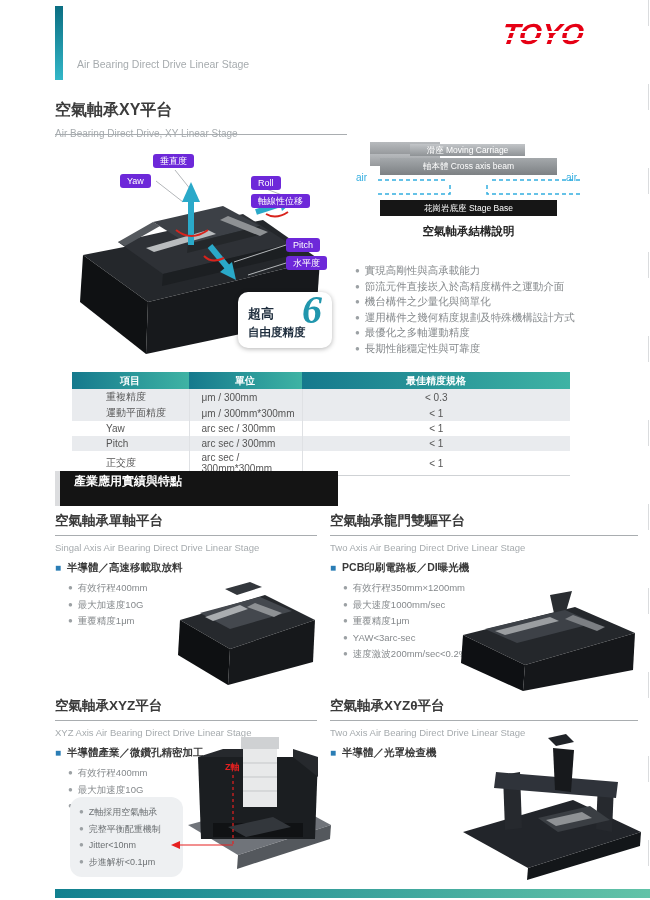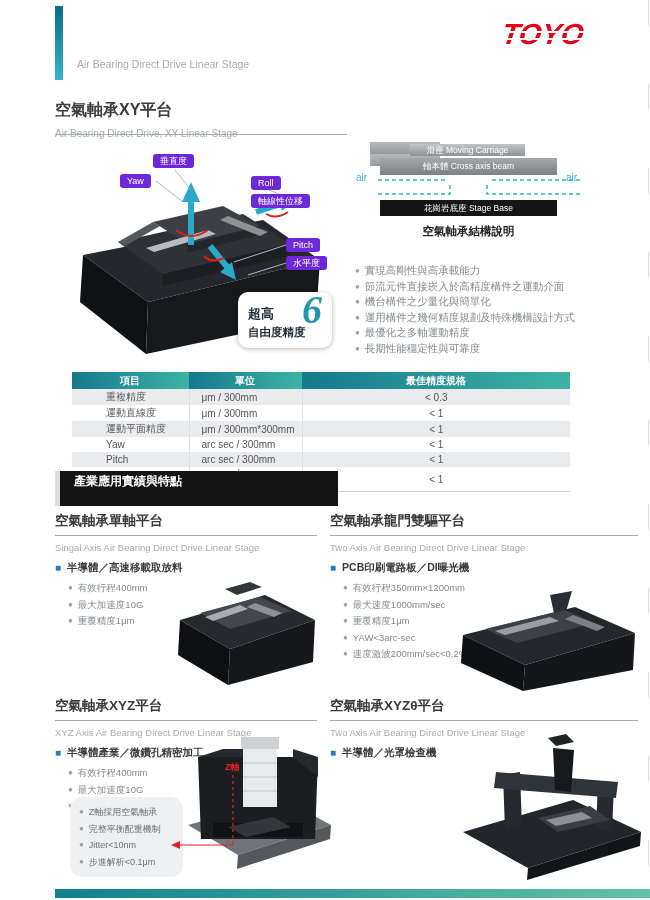--- a/index.html
+++ b/index.html
@@ -184,25 +184,20 @@
       <th class="c2">單位</th>
       <th class="c3">最佳精度規格</th>
     </tr>
       </thead>
     <tbody>
       <tr class="odd">
           <td class="c1">重複精度</td>
           <td class="c2">μm / 300mm</td>
           <td class="c3">&lt; 0.3</td>
         </tr>
-      <tr>
-          <td class="c1">運動直線度</td>
-          <td class="c2">μm / 300mm</td>
-          <td class="c3">&lt; 1</td>
-        </tr>
       <tr class="odd">
           <td class="c1">運動平面精度</td>
           <td class="c2">μm / 300mm*300mm</td>
           <td class="c3">&lt; 1</td>
         </tr>
       <tr>
           <td class="c1">Yaw</td>
           <td class="c2">arc sec / 300mm</td>
           <td class="c3">&lt; 1</td>
         </tr>

